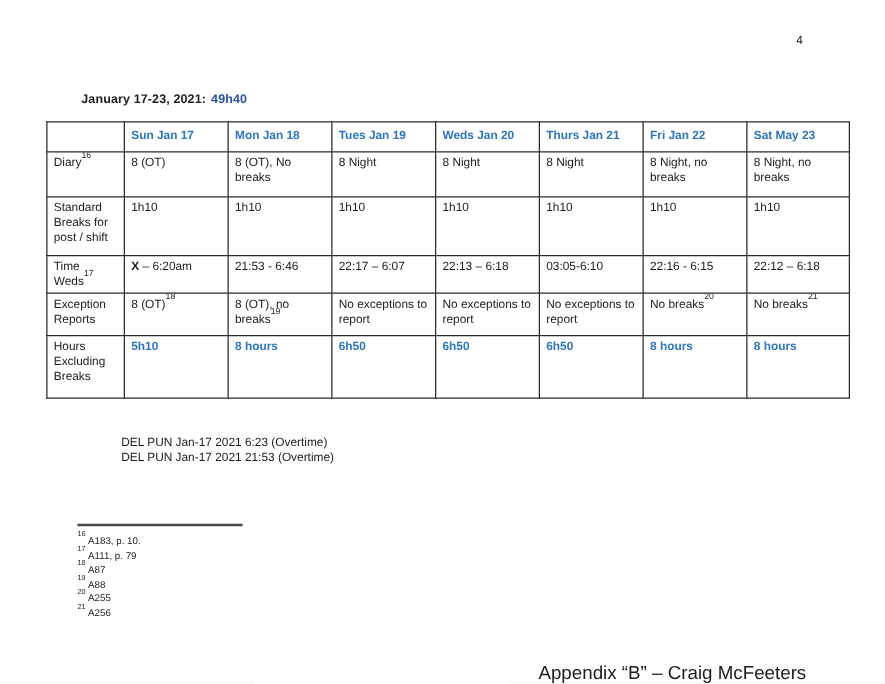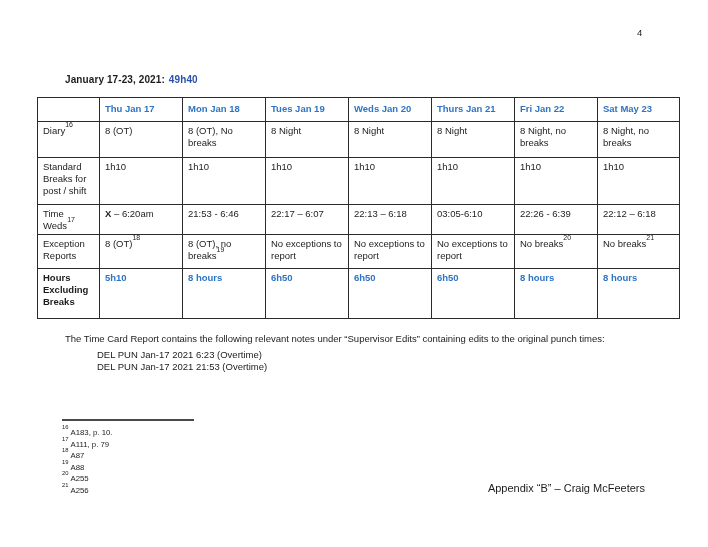--- a/index.html
+++ b/index.html
@@ -54,21 +54,21 @@
     padding-top: 5px;
   }
   .week-table sup {
     font-size: 7px;
     line-height: 0;
     position: relative;
     top: -3px;
   }
   .week-table .cell-b { font-weight: bold; }
   tr.hours-row td { color: #2e74c4; font-weight: bold; }
-  tr.hours-row td.row-label { color: #1c1c1c; font-weight: bold; margin-top: 42px; }
+  tr.hours-row td.row-label { color: #1c1c1c; font-weight: normal; margin-top: 42px; }
 
   .notes-intro {
     position: absolute;
     top: 333px;
     left: 65px;
     width: 620px;
     font-size: 9.5px;
     line-height: 12px;
   }
   .notes-lines {
@@ -95,23 +95,23 @@
   }
   .footnotes sup {
     font-size: 5.8px;
     line-height: 0;
     position: relative;
     top: -2px;
     margin-right: 2px;
   }
   .doc-footer {
     position: absolute;
-    top: 482px;
+    top: 530px;
     right: 63px;
-    font-size: 11px;
+    font-size: 15px;
     text-align: center;
     white-space: nowrap;
   }
 </style>
 </head>
 <body>
 
 <div class="page">
 
   <div class="page-number">4</div>
@@ -127,21 +127,21 @@
         <col style="width:83px">
         <col style="width:83px">
       <col style="width:83px">
         <col style="width:83px">
         <col style="width:83px">
         <col style="width:82px">
     </colgroup>
     <tbody>
         <tr style="height:24px">
       <th></th>
-      <th>Thu Jan 17</th>
+      <th>Sun Jan 17</th>
       <th>Mon Jan 18</th>
       <th>Tues Jan 19</th>
       <th>Weds Jan 20</th>
       <th>Thurs Jan 21</th>
       <th>Fri Jan 22</th>
       <th>Sat May 23</th>
     </tr>
     <tr style="height:36px">
       <td class="row-label"><span>Diary</span><sup>16</sup></td>
       <td><span>8 (OT)</span><sup></sup></td>
@@ -162,21 +162,21 @@
       <td><span>1h10</span></td>
       <td><span>1h10</span></td>
     </tr>
     <tr style="height:26px">
       <td class="row-label"><span>Time Weds</span><sup>17</sup></td>
       <td><span class="cell-b">X</span><span> – 6:20am</span></td>
       <td><span>21:53 - 6:46</span></td>
       <td><span>22:17 – 6:07</span></td>
       <td><span>22:13 – 6:18</span></td>
       <td><span>03:05-6:10</span></td>
-      <td><span>22:26 - 6:39</span></td>
+      <td><span>22:16 - 6:15</span></td>
       <td><span>22:12 – 6:18</span></td>
     </tr>
     <tr style="height:34px">
       <td class="row-label"><span>Exception Reports</span><sup></sup></td>
       <td><span>8 (OT)</span><sup>18</sup></td>
       <td><span>8 (OT), no breaks</span><sup>19</sup></td>
       <td><span>No exceptions to report</span></td>
       <td><span>No exceptions to report</span></td>
       <td><span>No exceptions to report</span></td>
       <td><span>No breaks</span><sup>20</sup></td>
@@ -188,21 +188,20 @@
       <td><span>8 hours</span></td>
       <td><span>6h50</span></td>
       <td><span>6h50</span></td>
       <td><span>6h50</span></td>
       <td><span>8 hours</span></td>
       <td><span>8 hours</span></td>
     </tr>
   </tbody>
     </table>
 
-  <div class="notes-intro">The Time Card Report contains the following relevant notes under “Supervisor Edits” containing edits to the original punch times:</div>
 
   <div class="notes-lines">
     <div>DEL PUN Jan-17 2021 6:23 (Overtime)</div>
     <div>DEL PUN Jan-17 2021 21:53 (Overtime)</div>
   </div>
 
   <div class="footnote-divider"></div>
 
   <div class="footnotes">
     <div><sup>16</sup><span>A183, p. 10.</span></div>

